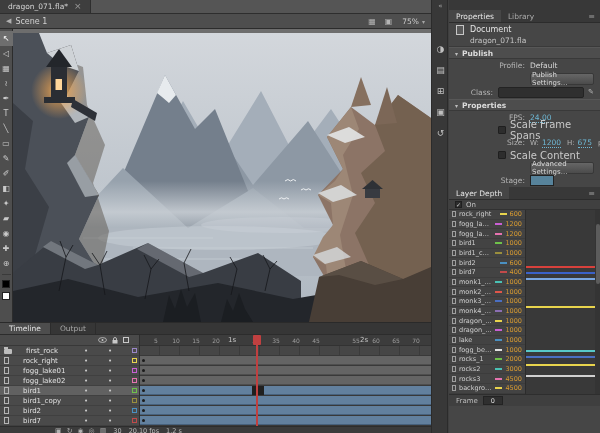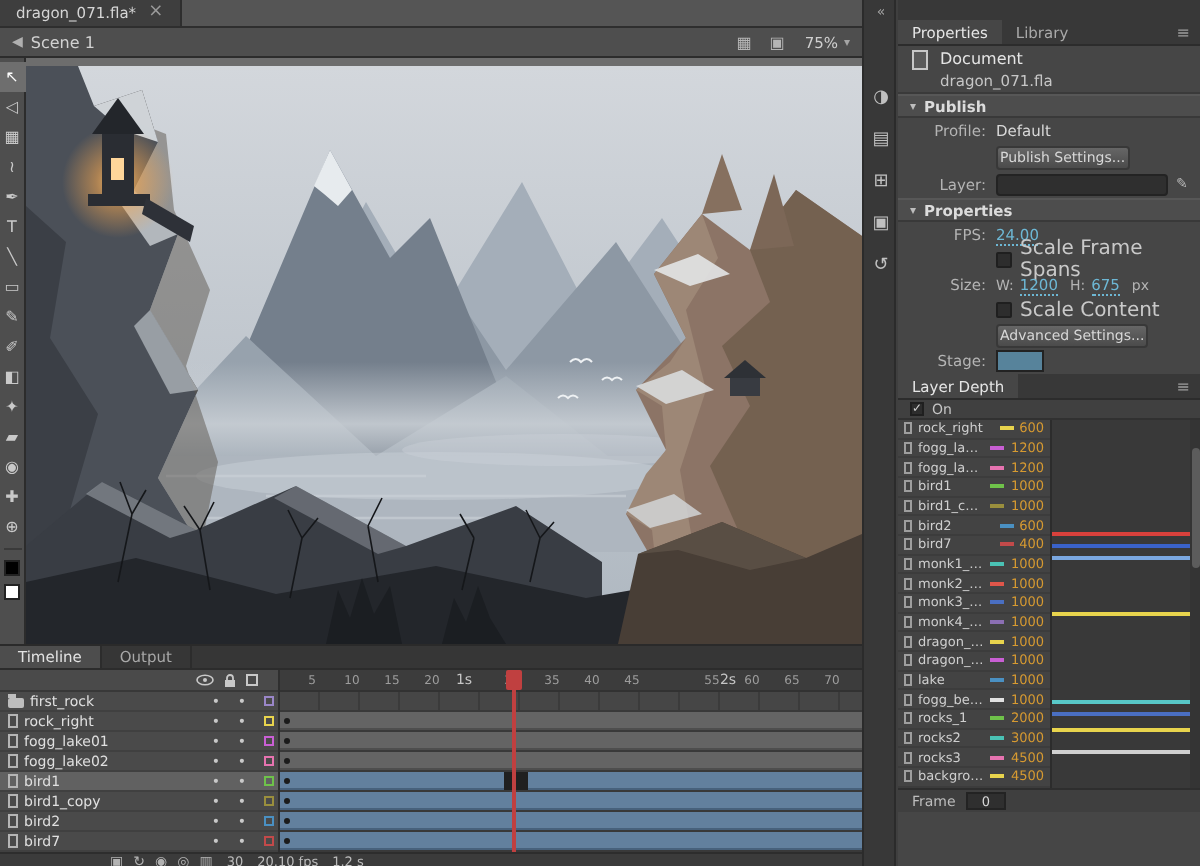--- a/index.html
+++ b/index.html
@@ -32,21 +32,21 @@
   .stage svg { position:absolute; left:0; top:4px; display:block; }
 
   
   .timeline { left:0; top:322px; width:431px; height:111px; background:#424242; border-top:1px solid #2a2a2a; }
   .tl-tabs { height:12px; background:#363636; display:flex; border-bottom:1px solid #2c2c2c; }
   .tl-tab { padding:0 9px; font-size:7.5px; line-height:12px; color:#a8a8a8; border-right:1px solid #2c2c2c; }
   .tl-tab.active { background:#4d4d4d; color:#e3e3e3; }
   .tl-main { position:relative; height:91px; }
   .tl-left { position:absolute; left:0; top:0; width:140px; height:91px; background:#4a4a4a; border-right:1px solid #2f2f2f; }
   .tl-lhead { height:11px; border-bottom:1px solid #383838; display:flex; justify-content:flex-end; align-items:center; gap:5px; padding-right:10px; }
-  .lrow { height:10px; display:flex; align-items:center; font-size:7px; color:#e0e0e0; border-bottom:1px solid #404040; padding-left:4px; gap:3px; }
+  .lrow { height:10px; display:flex; align-items:center; font-size:7px; color:#e0e0e0; border-bottom:1px solid #404040; padding-left:4px; gap:14px; }
   .lrow.selected { background:#616161; }
   .fold { width:8px; height:5px; background:#bdbdbd; border-radius:1px; position:relative; flex:0 0 auto; margin-top:1px; }
   .fold::before { content:""; position:absolute; left:0; top:-2px; width:4px; height:2px; background:#bdbdbd; }
   .page { width:5px; height:7px; border:1px solid #b5b5b5; flex:0 0 auto; }
   .lname { flex:1; white-space:nowrap; overflow:hidden; text-overflow:ellipsis; }
   .dotc { width:10px; text-align:center; color:#c9c9c9; font-size:7px; flex:0 0 auto; }
   .osq { display:inline-block; width:5px; height:5px; border:1px solid; }
   .tl-right { position:absolute; left:140px; top:0; right:0; height:91px; background:#414141; overflow:hidden; }
   .ruler { position:relative; height:11px; background:#3c3c3c; border-bottom:1px solid #323232; }
   .rnum { position:absolute; bottom:1px; width:12px; text-align:center; font-size:6px; color:#9d9d9d; }
@@ -76,21 +76,21 @@
   .ptab { padding:0 7px; line-height:13px; font-size:7.5px; color:#a9a9a9; }
   .ptab.active { background:#464646; color:#e6e6e6; }
   .pmenu { margin-left:auto; margin-right:5px; align-self:center; color:#9d9d9d; font-size:8px; }
   .docrow { height:13px; display:flex; align-items:center; gap:6px; padding-left:7px; }
   .docicon { width:8px; height:10px; border:1px solid #c7c7c7; background:#5a5a5a; }
   .doclabel { font-size:8px; color:#e4e4e4; }
   .filerow { height:11px; padding-left:21px; font-size:7.5px; color:#c6c6c6; border-bottom:1px solid #3a3a3a; }
   .sect { height:12px; display:flex; align-items:center; gap:4px; padding-left:6px; background:#4d4d4d; border-top:1px solid #575757; border-bottom:1px solid #393939; font-size:7.5px; font-weight:bold; color:#dcdcdc; }
   .sect .chev { font-size:6px; color:#bdbdbd; }
   .prow { display:flex; align-items:center; padding-right:6px; }
-  .h13 { height:13px; } .h14 { height:14px; } .h12 { height:12px; }
+  .h13 { height:13px;margin-left:32px; } .h14 { height:14px; } .h12 { height:12px; }
   .plabel { width:44px; text-align:right; margin-right:5px; font-size:7.5px; color:#b4b4b4; flex:0 0 auto; }
   .pvalue { font-size:7.5px; color:#d8d8d8; }
   .tealv { color:#6db7d4; border-bottom:1px dotted #6db7d4; }
   .field { height:11px; width:86px; background:#2f2f2f; border:1px solid #232323; border-radius:2px; display:flex; align-items:center; justify-content:space-between; padding:0 4px; font-size:7px; color:#cfcfcf; }
   .field .caret { font-size:5.5px; color:#9c9c9c; }
   .btn { height:12px; background:linear-gradient(#666,#4b4b4b); border:1px solid #383838; border-radius:2px; font-size:7px; color:#d8d8d8; display:flex; align-items:center; padding:0 1px; }
   .chk { width:8px; height:8px; background:#2d2d2d; border:1px solid #1f1f1f; border-radius:1px; margin-right:4px; flex:0 0 auto; }
   .cklabel { font-size:10px; color:#c9c9c9; }
   .mini { font-size:7px; color:#b9b9b9; margin-left:4px; }
   .sizebit { font-size:7px; color:#b4b4b4; margin:0 3px 0 6px; }
@@ -439,21 +439,21 @@
     </div>
     <div class="prow h13">
       <div class="plabel">Profile:</div>
       <div class="pvalue">Default</div>
     </div>
     <div class="prow h13">
       <div class="plabel"></div>
       <div class="btn">Publish Settings...</div>
     </div>
     <div class="prow h14">
-      <div class="plabel">Layer:</div>
+      <div class="plabel">Class:</div>
       <div class="field">
         <span></span>
       </div>
       <span class="mini">✎</span>
     </div>
 
     <div class="sect">
       <span class="chev">▾</span>
       <span>Properties</span>
     </div>

